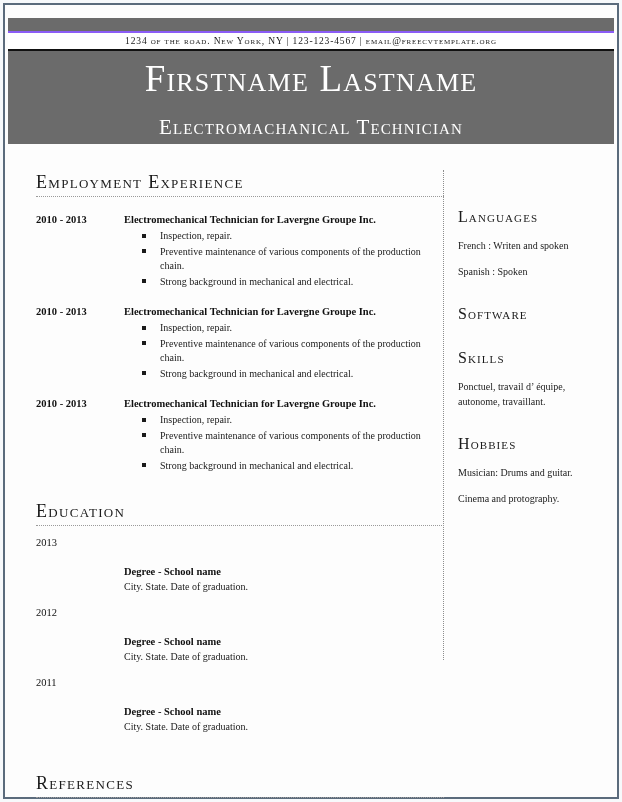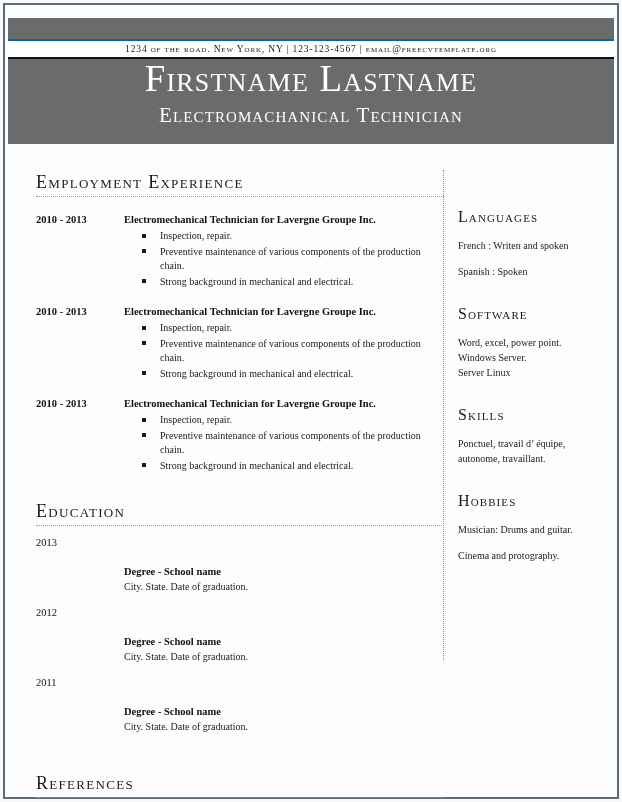--- a/index.html
+++ b/index.html
@@ -43,27 +43,26 @@
     box-sizing: border-box;
   }
 
   .contact-bar {
     position: absolute;
     left: 8px;
     top: 31px;
     width: 606px;
     height: 20px;
     background: #ffffff;
-    border-top: 2px solid #0369a1;
+    border-top: 2px solid #8b5cf6;
     border-bottom: 2px solid #111111;
     box-sizing: border-box;
     display: flex;
     align-items: center;
     justify-content: center;
-    margin-top: 8px;
   }
   .contact-text {
     font-family: "Liberation Serif", "DejaVu Serif", serif;
     font-size: 9.5px;
     font-variant: small-caps;
     letter-spacing: 0.85px;
     color: #1a1a1a;
     white-space: nowrap;
   }
 
@@ -78,21 +77,21 @@
     font-size: 37px;
     font-variant: small-caps;
     letter-spacing: 1.2px;
     line-height: 42px;
     white-space: nowrap;
   }
 
   .job-title {
     position: absolute;
     left: 8px;
-    top: 103px;
+    top: 115px;
     width: 606px;
     text-align: center;
     color: #ffffff;
     font-family: "Liberation Serif", "DejaVu Serif", serif;
     font-size: 21px;
     font-variant: small-caps;
     letter-spacing: 1.1px;
     line-height: 24px;
     white-space: nowrap;
   }
@@ -361,25 +360,20 @@
       <div class="side-block">
         <div class="side-head">Languages</div>
         <div id="lang-container">
             <div class="side-p">French : Writen and spoken</div>
             <div class="side-p">Spanish : Spoken</div>
           </div>
       </div>
 
       <div class="side-block">
         <div class="side-head">Software</div>
-        <div class="side-lines" id="soft-container">
-            <div>Word, excel, power point.</div>
-            <div>Windows Server.</div>
-            <div>Server Linux</div>
-          </div>
       </div>
 
       <div class="side-block">
         <div class="side-head">Skills</div>
         <div id="skills-container">
             <div class="side-p">Ponctuel, travail d’ équipe, autonome, travaillant.</div>
           </div>
       </div>
 
       <div class="side-block">

